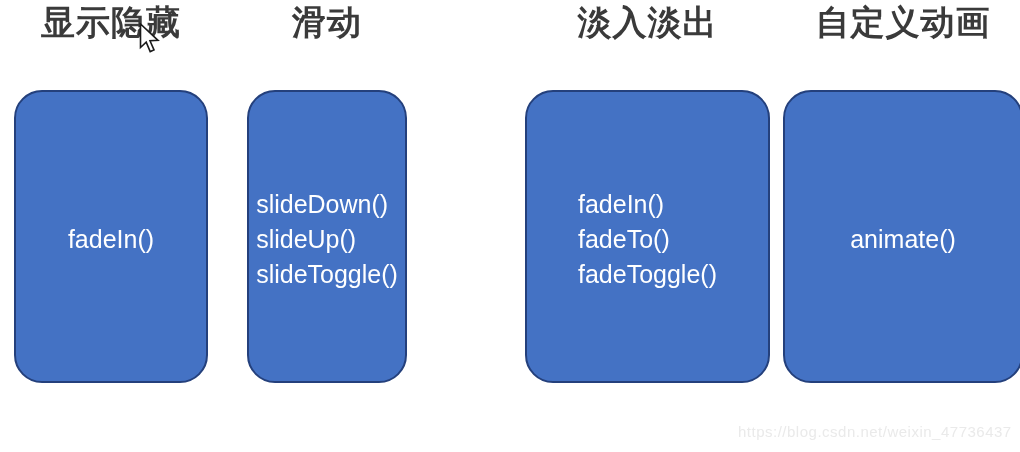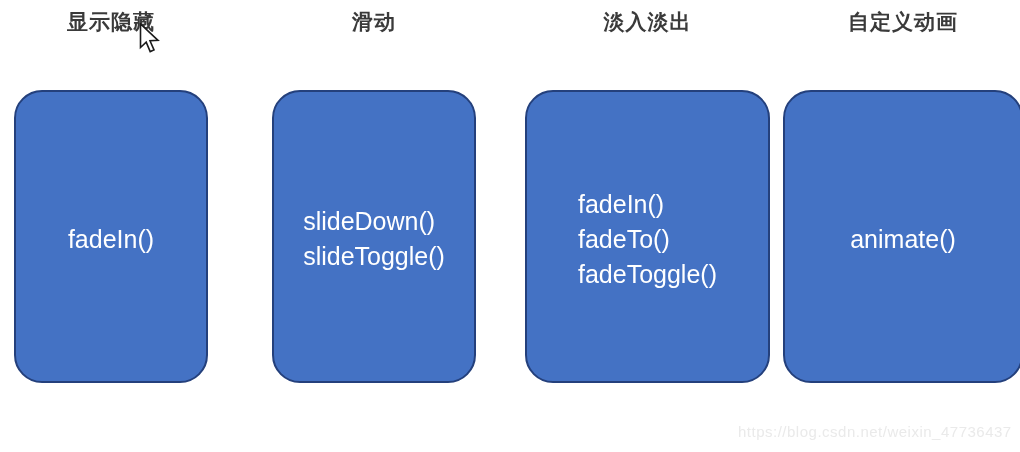--- a/index.html
+++ b/index.html
@@ -23,21 +23,21 @@
     position: absolute;
     top: 0;
     height: 452px;
   }
   .group-title {
     position: absolute;
     top: 2px;
     left: 0;
     width: 100%;
     text-align: center;
-    font-size: 21px;
+    font-size: 34px;
     line-height: 40px;
     font-weight: 700;
     color: #3a3a3a;
     letter-spacing: 1px;
     white-space: nowrap;
   }
   .method-card {
     position: absolute;
     top: 90px;
     left: 0;
@@ -53,21 +53,21 @@
   }
   .methods {
     text-align: left;
     color: #ffffff;
     font-size: 25px;
     line-height: 35px;
     padding-top: 5px;
     white-space: nowrap;
   }
   .g1 { left: 14px;  width: 194px; }
-  .g2 { left: 272px; width: 204px; }
+  .g2 { left: 247px; width: 160px; }
   .g3 { left: 525px; width: 245px; }
   .g4 { left: 783px; width: 204px; padding-left: 36px; }
   .cursor {
     position: absolute;
     left: 139px;
     top: 23px;
     width: 22px;
     height: 32px;
     pointer-events: none;
   }
@@ -94,20 +94,21 @@
         <div>fadeIn()</div>
       </div>
     </div>
   </div>
 
   <div class="group g2">
     <div class="group-title">滑动</div>
     <div class="method-card">
       <div class="methods">
         <div>slideDown()</div>
+        <div>slideUp()</div>
         <div>slideToggle()</div>
       </div>
     </div>
   </div>
 
   <div class="group g3">
     <div class="group-title">淡入淡出</div>
     <div class="method-card">
       <div class="methods">
         <div>fadeIn()</div>

